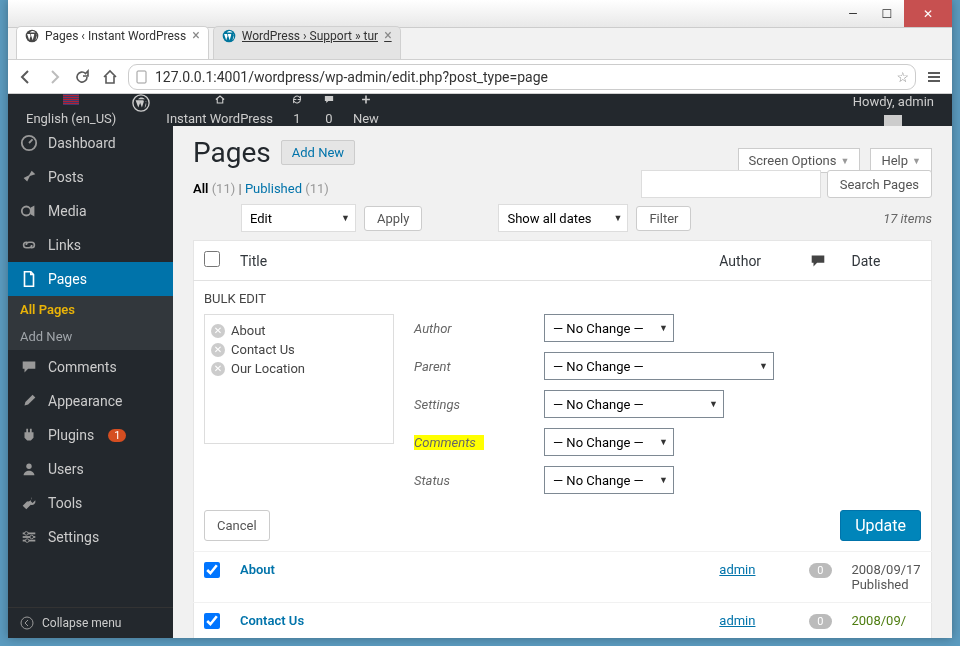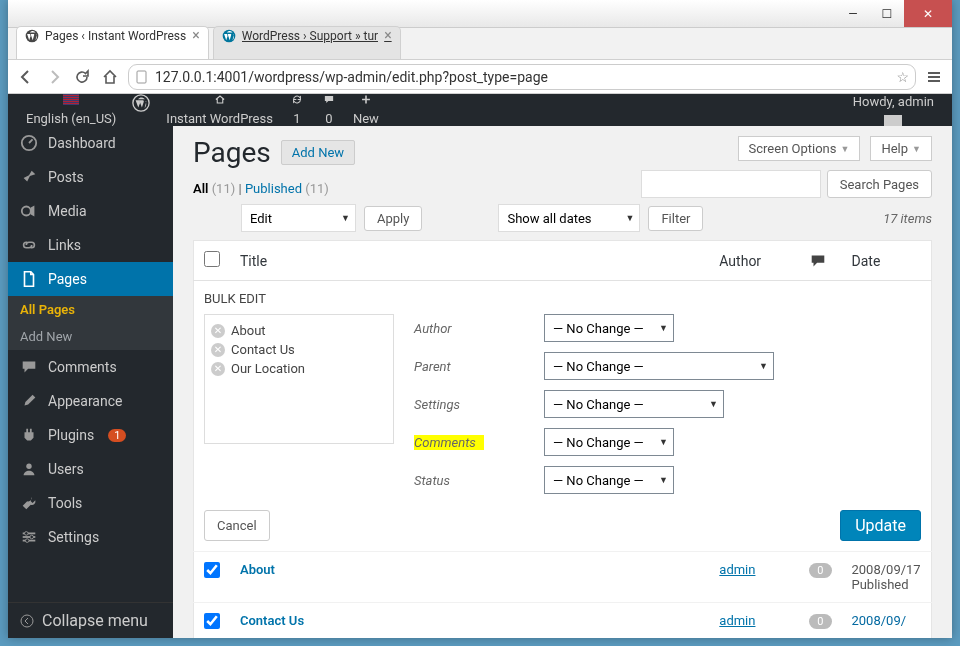--- a/index.html
+++ b/index.html
@@ -29,25 +29,25 @@
 .sidebar { width: 165px; background: #23282d; color: #ccc; font-size: 14px; display: flex; flex-direction: column; }
 .sidebar .menu-item { display: flex; align-items: center; padding: 8px 12px; cursor: pointer; gap: 10px; position: relative; }
 .sidebar .menu-item.active { background: #0073aa; color: #fff; }
 .sidebar .menu-item.active::after { content: ''; position: absolute; right: -8px; top: 50%; margin-top: -8px; border: 8px solid transparent; border-right-color: #f1f1f1; }
 .sidebar .submenu { background: #32373c; }
 .sidebar .submenu .sub-item { padding: 6px 12px; font-size: 13px; cursor: pointer; }
 .sidebar .submenu .sub-item.active { color: #eab308; font-weight: 600; }
 .sidebar .submenu .sub-item.dim { color: #a0a5aa; }
 .sidebar .ico { width: 18px; height: 18px; display: flex; align-items: center; justify-content: center; }
 .sidebar .badge { background: #d54e21; color: #fff; border-radius: 10px; font-size: 11px; padding: 0 6px; margin-left: 4px; }
-.sidebar .collapse { margin-top: auto; border-top: 1px solid #333; padding: 8px 12px; font-size: 16px; display: flex; align-items: center; gap: 8px; cursor: pointer; }
+.sidebar .collapse { margin-top: auto; border-top: 1px solid #333; padding: 8px 12px; font-size: 12px; display: flex; align-items: center; gap: 8px; cursor: pointer; }
 
 .content { flex: 1; background: #f1f1f1; padding: 10px 20px; overflow: auto; position: relative; }
 .top-actions { float: right; display: flex; gap: 10px; }
-.top-actions .ta-btn { background: #fff; border: 1px solid #ccc; padding: 4px 10px; font-size: 13px; color: #555; cursor: pointer; display: flex; align-items: center; gap: 4px; }
+.top-actions .ta-btn { background: #fff; border: 1px solid #ccc; padding: 4px 10px; font-size: 13px; color: #555; cursor: pointer; display: flex; align-items: center; gap: 4px; margin-top: 12px; }
 .heading-row { display: flex; align-items: center; gap: 10px; margin-bottom: 12px; }
 .heading-row h1 { font-size: 28px; font-weight: 400; color: #23282d; }
 .heading-row .add-new { background: #e5e5e5; color: #0073aa; border: 1px solid #ccc; padding: 4px 10px; font-size: 13px; cursor: pointer; border-radius: 2px; }
 .subsubsub { font-size: 13px; color: #666; margin-bottom: 8px; }
 .subsubsub .cur { color: #000; font-weight: 600; }
 .subsubsub a { color: #0073aa; text-decoration: none; }
 .search-row { float: right; margin-top: -34px; display: flex; gap: 6px; }
 .search-row input { height: 28px; border: 1px solid #ddd; padding: 0 6px; width: 180px; }
 .search-row button, .btn { background: #fff; border: 1px solid #ccc; padding: 4px 12px; font-size: 13px; color: #555; cursor: pointer; border-radius: 3px; }
 .tablenav { display: flex; align-items: center; gap: 8px; margin-bottom: 8px; }
@@ -332,21 +332,21 @@
 
       <div class="search-row">
         <input type="text" style="">
         <button>Search Pages</button>
       </div>
 
       <div class="tablenav">
         <span class="sel-wrap"><select style="width:115px"><option>Edit</option></select></span>
         <button class="btn">Apply</button>
         <span style="width:12px"></span>
-        <span class="sel-wrap"><select style="width:142px"><option>Show all dates</option></select></span>
+        <span class="sel-wrap"><select style="width:130px"><option>Show all dates</option></select></span>
         <button class="btn">Filter</button>
         <span class="items-count">17 items</span>
       </div>
 
       <table class="wp-list-table">
         <thead>
           <tr>
             <th class="cb"><input type="checkbox" class="cb-check" style=""></th>
             <th>Title</th>
             <th style="width:90px">Author</th>
@@ -411,19 +411,19 @@
             <td><a href="#" class="row-title">About</a></td>
             <td><a href="#" class="author-link">admin</a></td>
             <td style="text-align:center"><span class="comment-pill">0</span></td>
             <td style="color:#555">2008/09/17 Published</td>
           </tr>
           <tr>
             <td><input type="checkbox" class="cb-check" checked="" style=""></td>
             <td><a href="#" class="row-title">Contact Us</a></td>
             <td><a href="#" class="author-link">admin</a></td>
             <td style="text-align:center"><span class="comment-pill">0</span></td>
-            <td style="color:#0369a1">2008/09/</td>
+            <td style="color:#4d7c0f">2008/09/</td>
           </tr>
         </tbody>
       </table>
     </div>
   </div>
 </div>
 
 </body></html>

